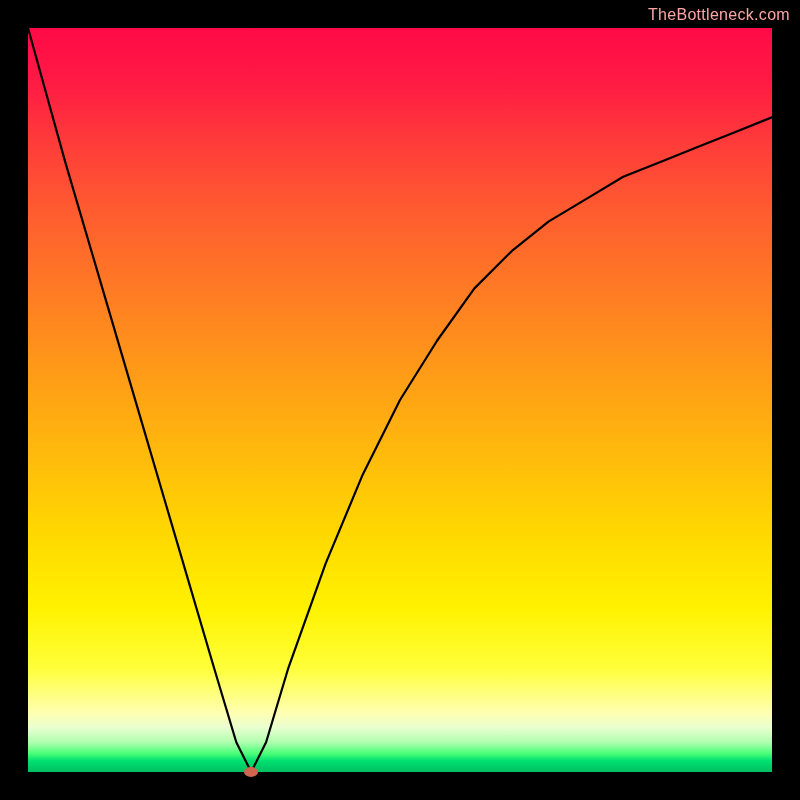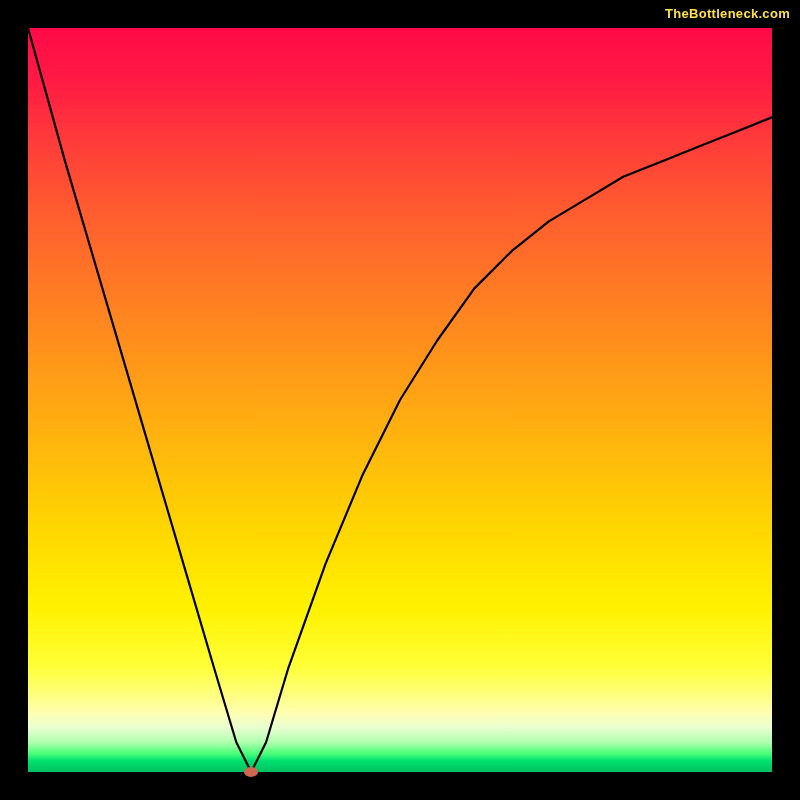--- a/index.html
+++ b/index.html
@@ -41,24 +41,24 @@
       #b0ffb0 96%,
       #4cff7a 97.5%,
       #00e070 98.5%,
       #00c060 100%
     );
   }
   .watermark {
     position: absolute;
     top: 6px;
     right: 10px;
-    color: #fde047;
-    font-size: 13px;
+    color: #fca5a5;
+    font-size: 16px;
     letter-spacing: 0.3px;
-    font-weight: 700;
+    font-weight: 400;
     z-index: 5;
     user-select: none;
   }
   svg.curve {
     position: absolute;
     left: 0;
     top: 0;
     width: 744px;
     height: 744px;
     z-index: 3;

